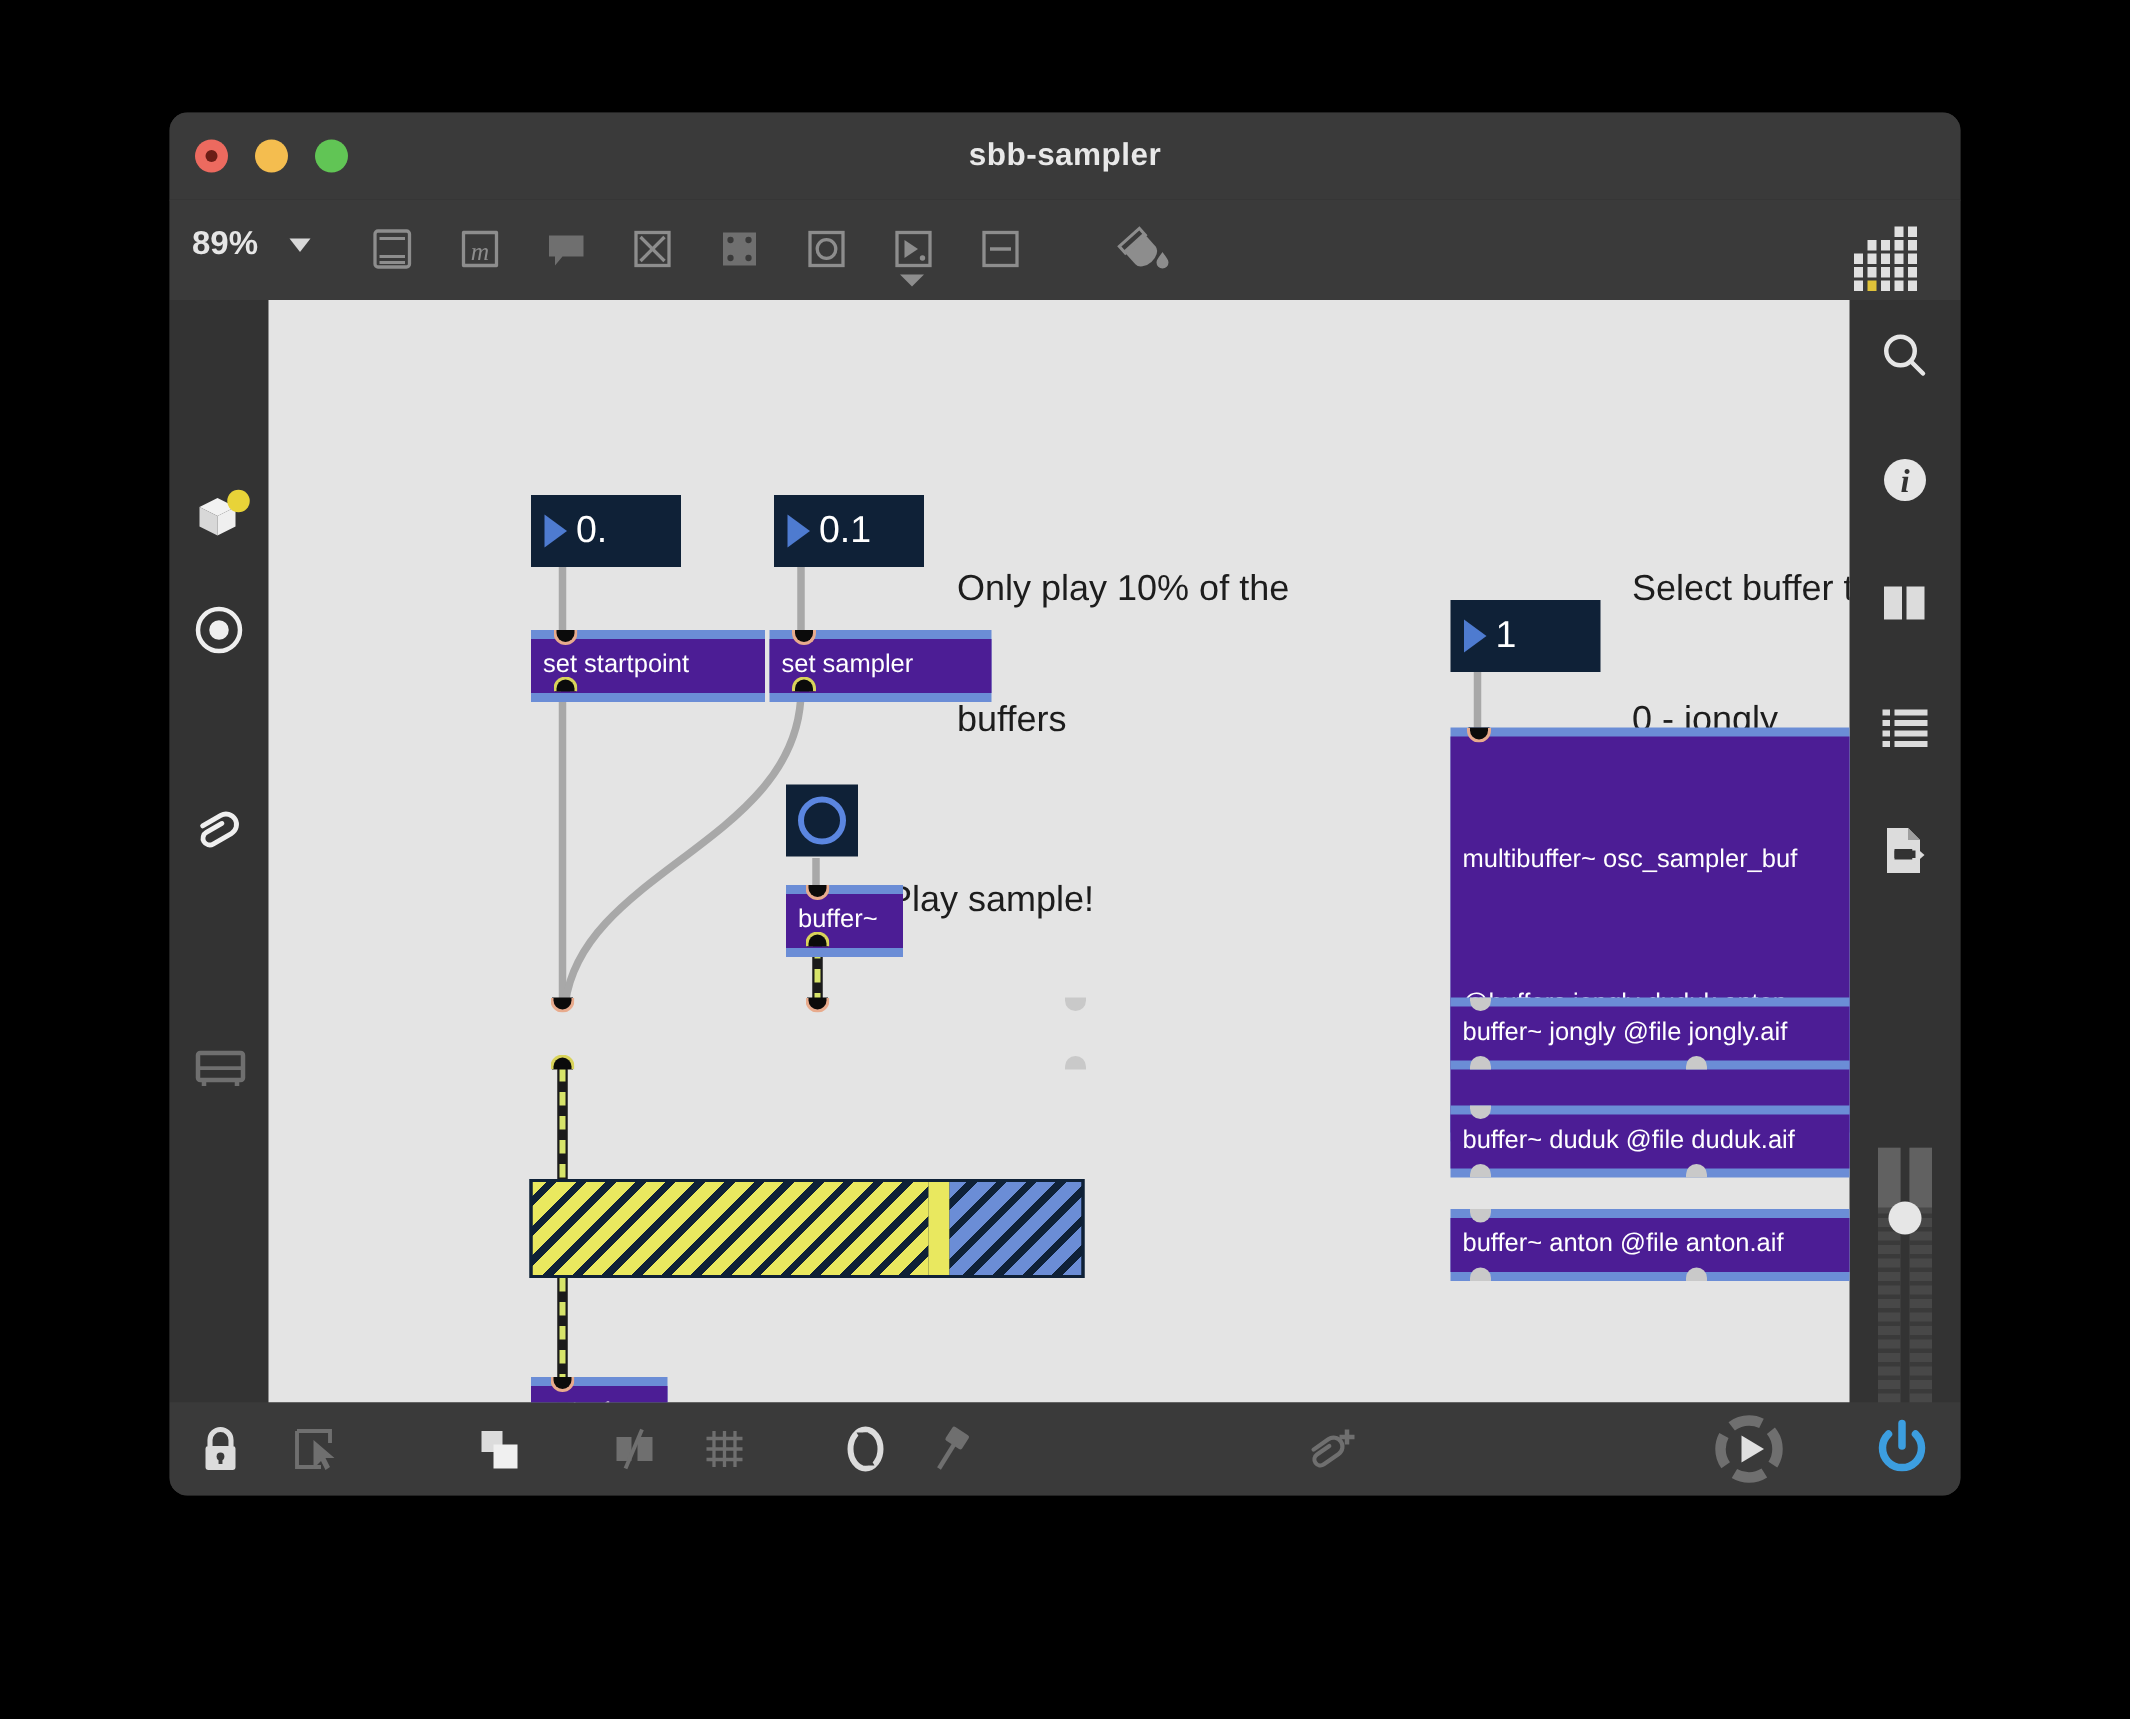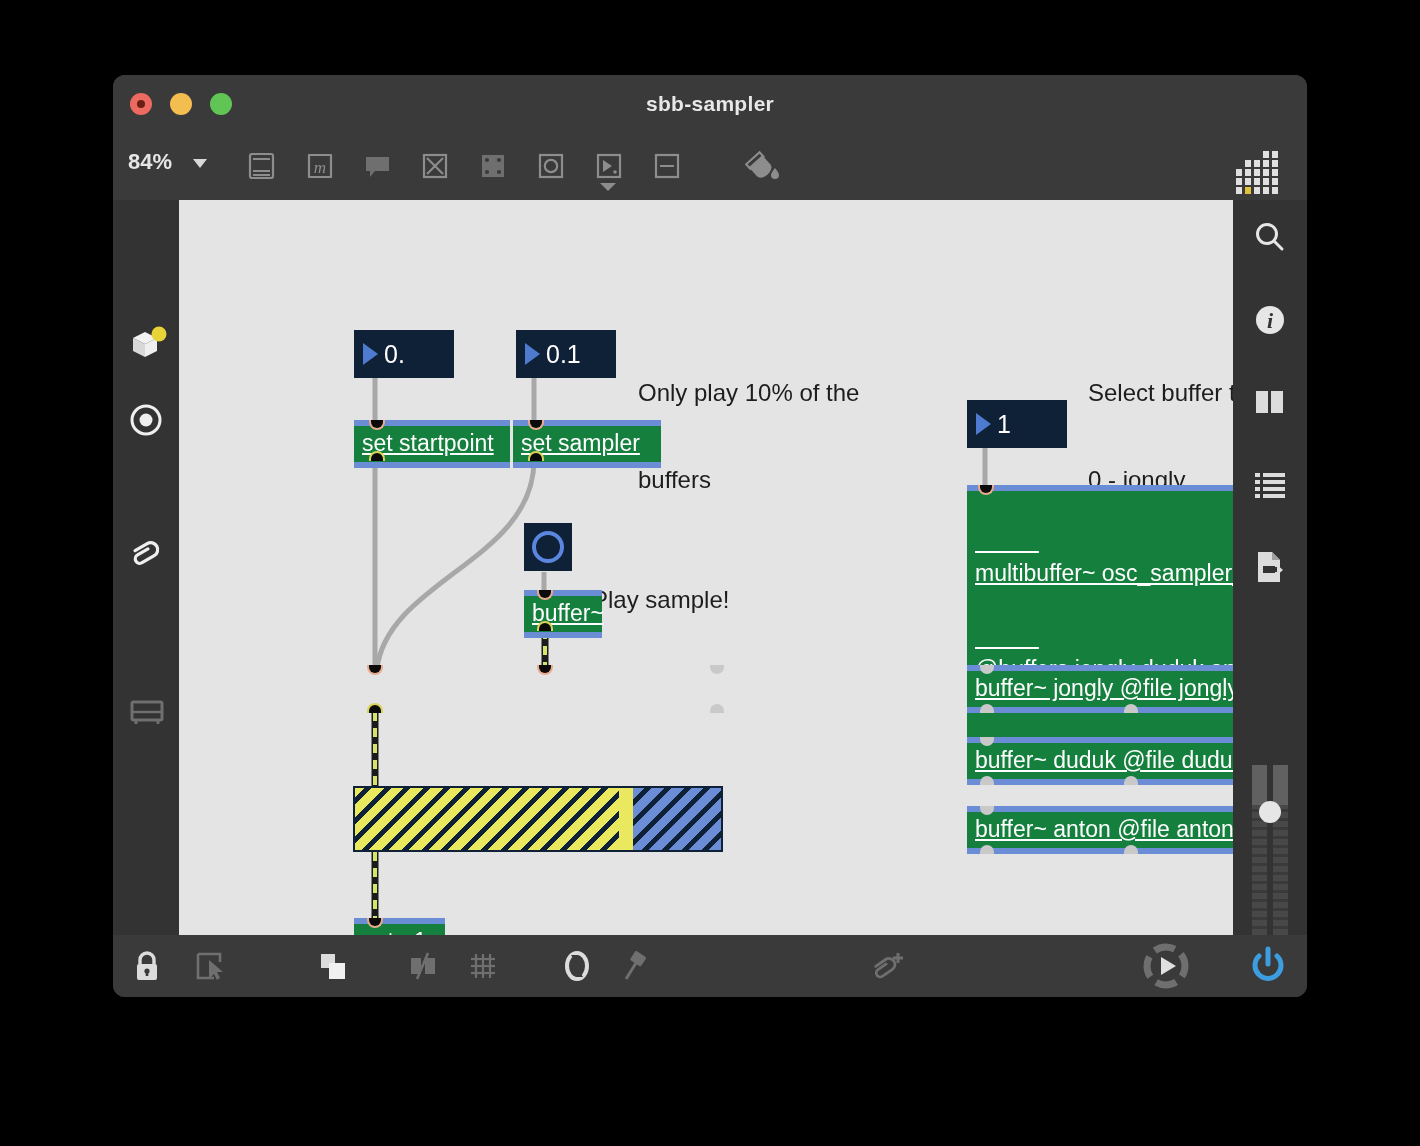--- a/index.html
+++ b/index.html
@@ -150,27 +150,26 @@
     overflow: hidden;
   }
   
   .obox {
     position: absolute;
     background: #6b8dd6;
     box-sizing: border-box;
     padding: 6px 0;
   }
   .obox .inner {
-    background: #15803d;
+    background: #4c1d95;
     color: #ffffff;
-    font-size: 23px;
+    font-size: 17px;
     line-height: 30px;
     padding: 2px 8px 4px 8px;
     white-space: pre;
-    text-decoration: underline;
   }
   .obox.two-line .inner { line-height: 32px; }
 
   
   .numbox {
     position: absolute;
     background: #0f2137;
     box-sizing: border-box;
   }
   .numbox .tri {
@@ -289,21 +288,21 @@
   <div class="window">
 
     <div class="titlebar">
       <div class="traffic close"></div>
       <div class="traffic min"></div>
       <div class="traffic max"></div>
       <div class="win-title">sbb-sampler</div>
     </div>
 
     <div class="toolbar-top">
-      <div class="zoom-label">84%</div>
+      <div class="zoom-label">89%</div>
       <div class="zoom-caret"></div>
 
       <div class="tb-icon" style="left:128px">
         <svg width="40" height="40" viewBox="0 0 40 40">
           <rect x="9" y="8" width="23" height="24" rx="2" fill="none" stroke="#8d8d8d" stroke-width="2.2"></rect>
           <line x1="12" y1="13" x2="29" y2="13" stroke="#8d8d8d" stroke-width="2"></line>
           <line x1="12" y1="25" x2="29" y2="25" stroke="#8d8d8d" stroke-width="2"></line>
           <line x1="12" y1="29" x2="29" y2="29" stroke="#8d8d8d" stroke-width="2"></line>
         </svg>
       </div>

